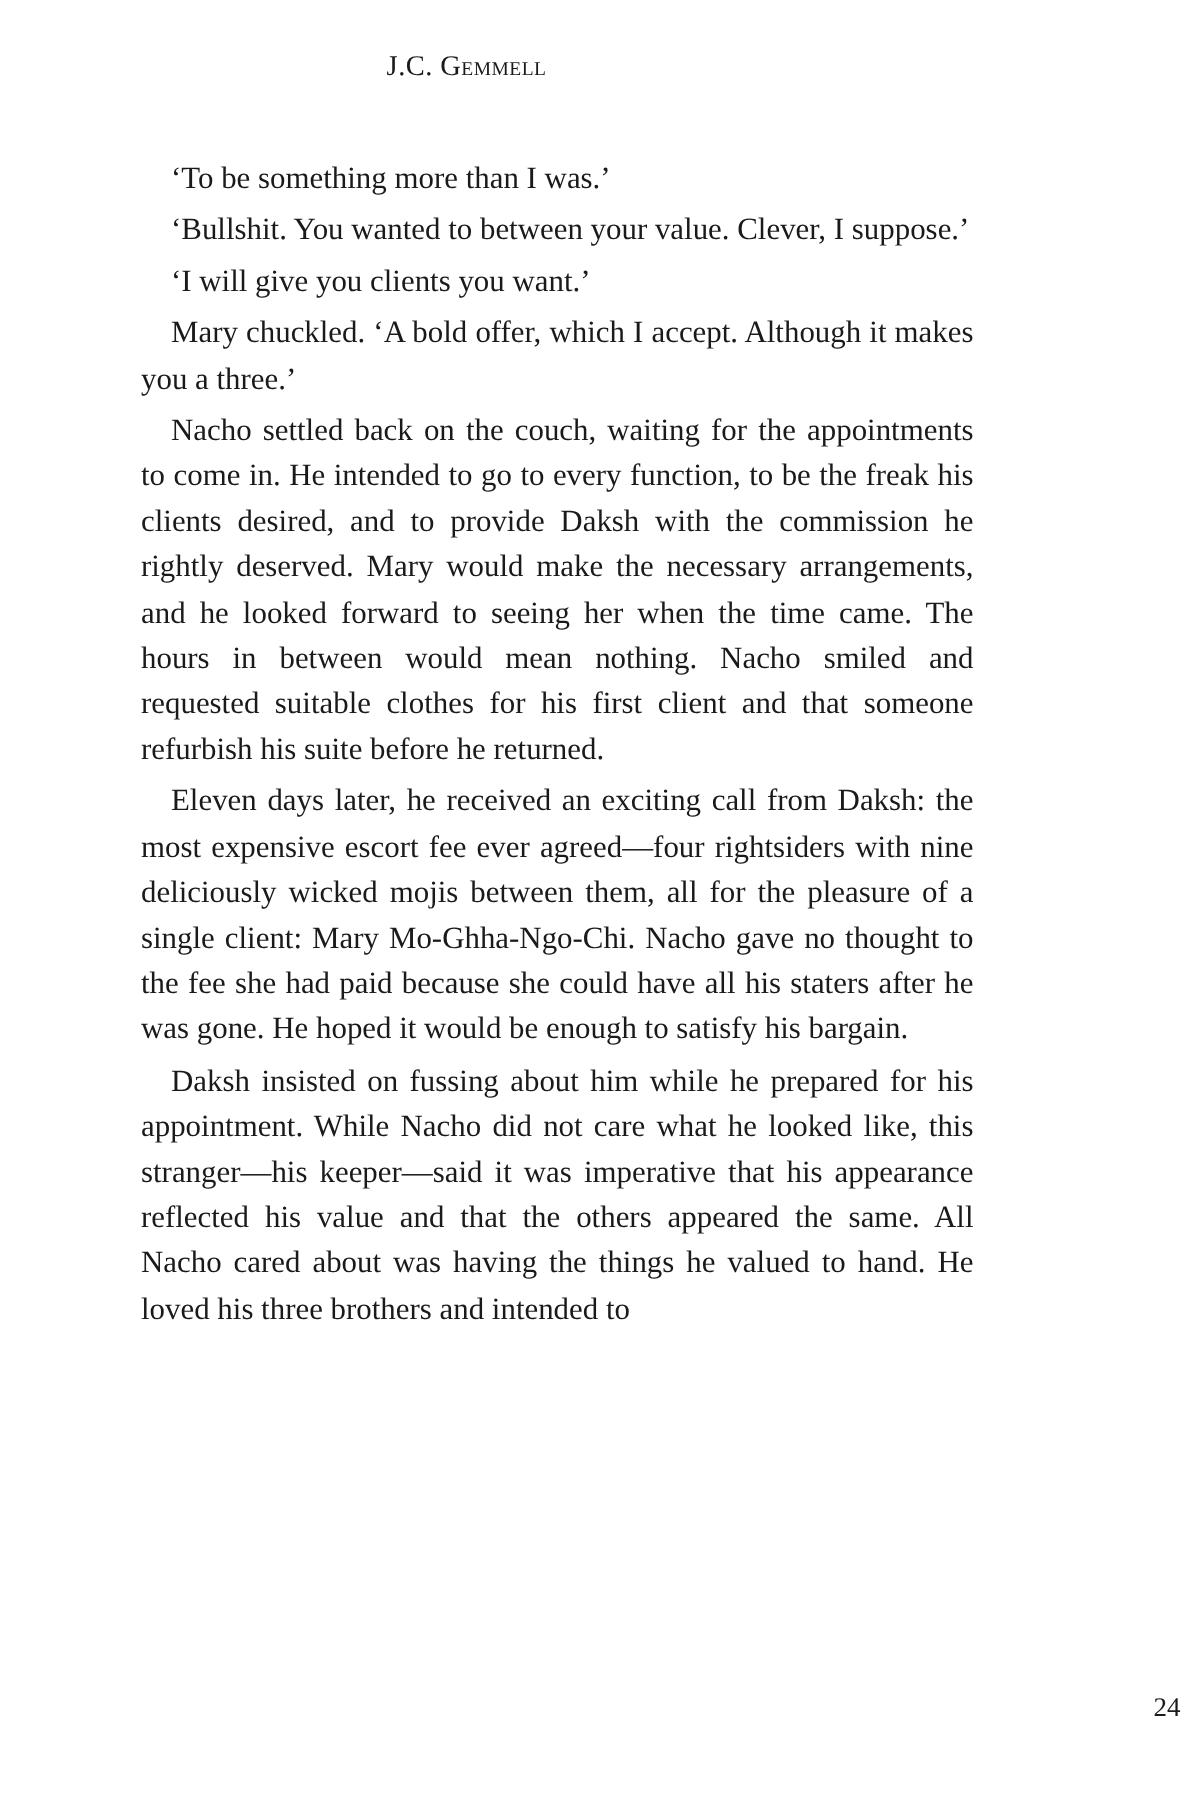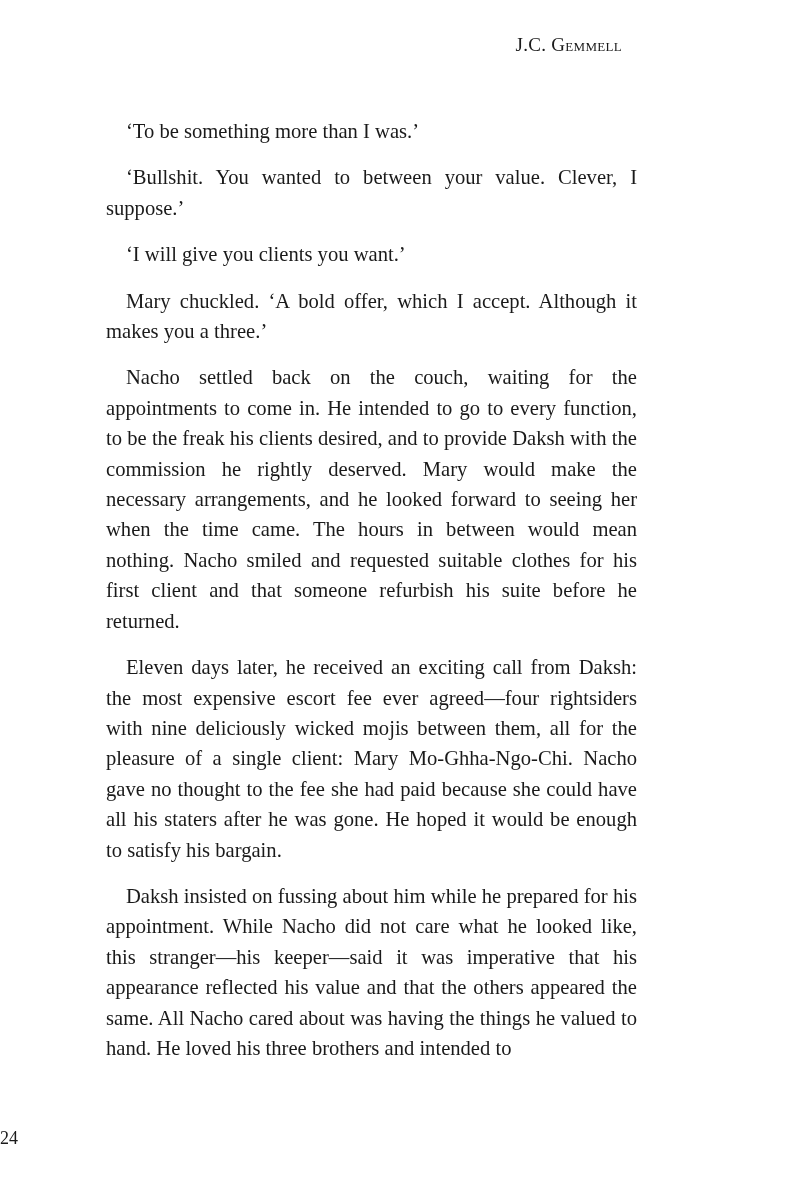--- a/index.html
+++ b/index.html
@@ -13,48 +13,48 @@
       position: relative;
       overflow: hidden;
       color: #1a1a1a;
       font-family: "Liberation Serif", "DejaVu Serif", serif;
     }
     .running-head {
       position: absolute;
       top: 33px;
       left: 0;
       width: 622px;
-      text-align: right;
+      text-align: center;
       font-size: 19px;
       letter-spacing: 0.3px;
       line-height: 24px;
     }
     .running-head .sc {
       font-variant: small-caps;
     }
     .text-block {
       position: absolute;
       top: 100px;
       left: 90px;
       width: 563px;
     }
     .para {
-      margin: 16px;
+      margin: 4px;
       font-size: 20.6px;
       line-height: 30.4px;
       text-align: justify;
       text-indent: 20px;
       hyphens: none;
     }
     .folio {
       position: absolute;
       top: 1127px;
       left: 0;
       width: 787px;
-      text-align: left;
+      text-align: right;
       font-size: 18px;
       line-height: 22px;
     }
   </style>
 </head>
 <body>
 
 <div class="running-head">
   <span class="sc">J.C. Gemmell</span>
 </div>

